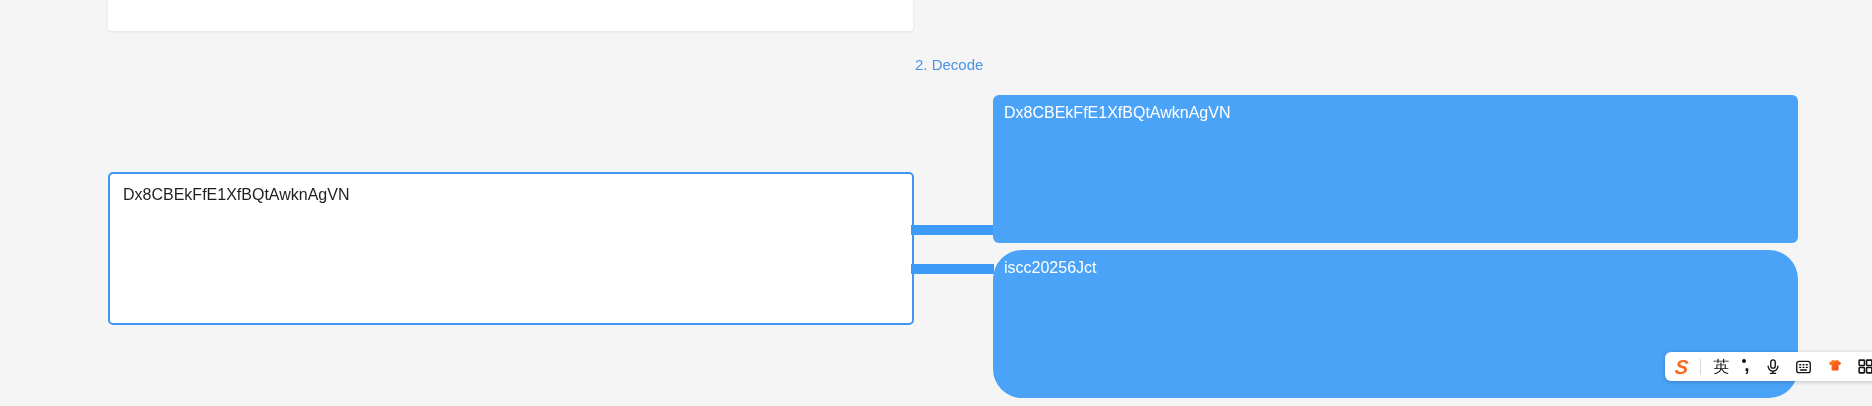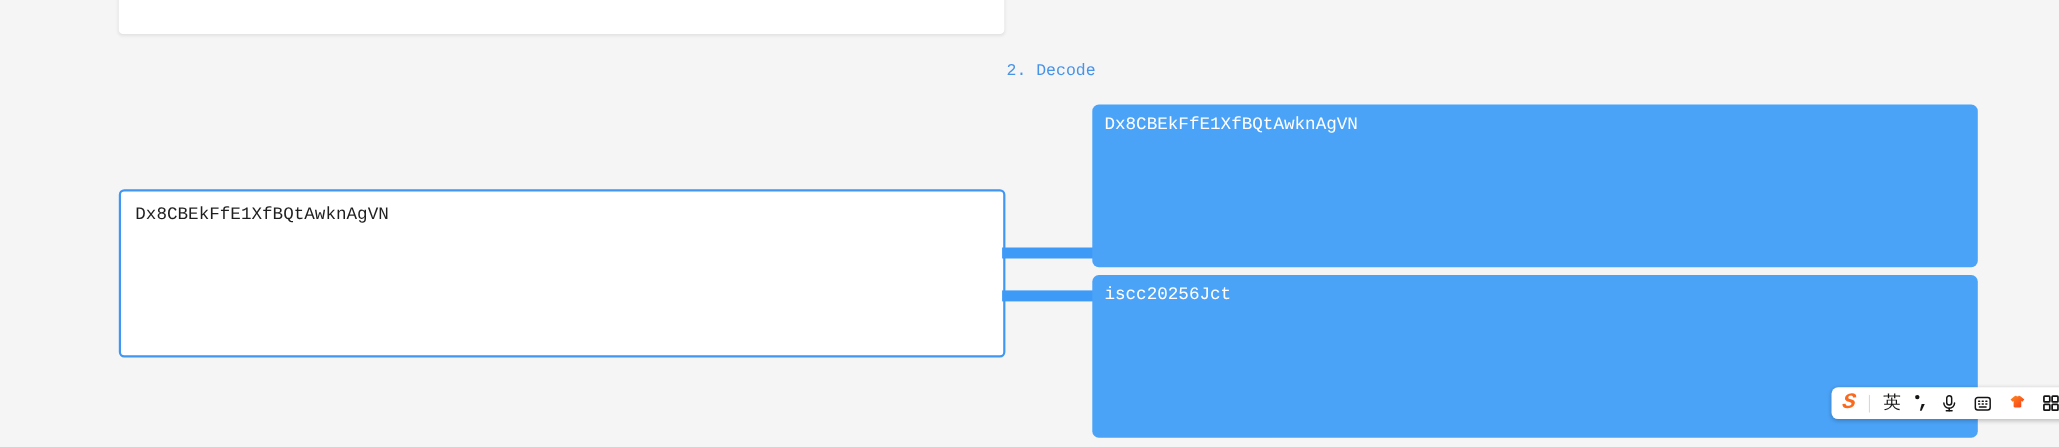--- a/index.html
+++ b/index.html
@@ -3,21 +3,21 @@
 <meta charset="utf-8">
 <style>
   * { margin: 0; padding: 0; box-sizing: border-box; }
   html, body { background: #f5f5f6; }
   .stage {
     position: relative;
     width: 1872px;
     height: 406px;
     overflow: hidden;
     background: #f5f5f6;
-    font-family: Liberation Mono, monospace;
+    font-family: Liberation Sans, sans-serif;
   }
   
   .encode-card {
     position: absolute;
     left: 108px; top: -14px;
     width: 805px; height: 45px;
     background: #ffffff;
     border-radius: 4px;
     box-shadow: 0 1px 3px rgba(0,0,0,0.08);
   }
@@ -55,21 +55,21 @@
   .connector.bottom { top: 264px; }
   .output-box {
     position: absolute;
     left: 993px;
     width: 805px; height: 148px;
     background: #4ba3f8;
     border-radius: 6px;
     padding: 8px 11px;
   }
   .output-box.primary { top: 95px; }
-  .output-box.secondary { top: 250px; }
+  .output-box.secondary { top: 250px; border-radius: 29px; }
   .output-box .value {
     font-size: 16px;
     line-height: 20px;
     color: #ffffff;
     white-space: pre-wrap;
     word-break: break-all;
   }
   
   .ime-toolbar {
     position: absolute;

